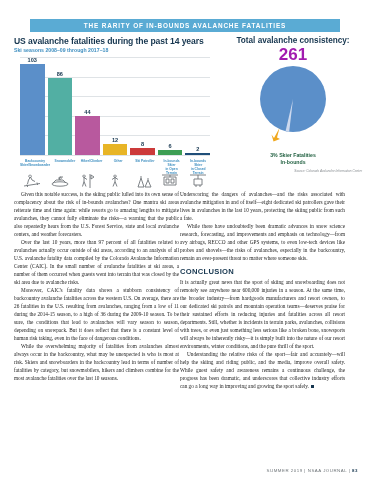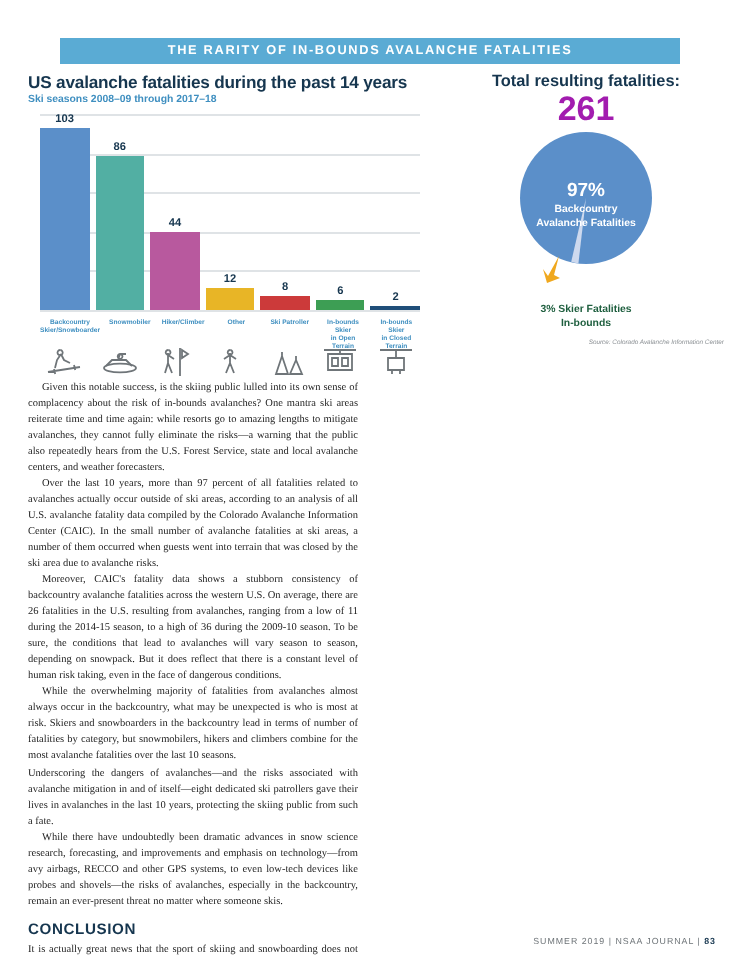--- a/index.html
+++ b/index.html
@@ -78,21 +78,21 @@
     font-family:"Liberation Sans",sans-serif;font-weight:bold;font-size:5.2px;
     color:#1f5f3f;line-height:6.3px;margin-top:1px;
   }
   .pie-src{
     font-family:"Liberation Sans",sans-serif;font-size:3.2px;color:#8a8f93;
     margin-top:3px;text-align:right;padding-right:6px;font-style:italic;
   }
 
   
   .cols{position:absolute;left:14px;top:190px;width:344px;height:268px;
-        display:flex;gap:1px;flex-direction:column;}
+        display:flex;gap:1px;}
   .col{width:165px;}
   .col p{
     margin:0;font-size:5.25px;line-height:8.0px;text-align:justify;
     text-indent:7px;color:#1c1c1c;
   }
   .col p + p{margin-top:0;}
   .conc{
     font-family:"Liberation Sans",sans-serif;font-weight:bold;font-size:7.6px;
     color:#16364f;letter-spacing:.3px;margin:5px 0 2px 0;
   }
@@ -223,37 +223,32 @@
             <div class="ic">
               <svg viewBox="0 0 20 18" fill="none" stroke="#6f7579" stroke-width="0.9">
                 <path d="M2 4 l16 0 M10 4 l0 4 M6 8 l8 0 l0 6 l-8 0 Z M8 14 l0 2 M12 14 l0 2"></path>
               </svg>
             </div>
           </div>
       </div>
     </div>
 
     <div class="pie-wrap">
-      <div class="pie-title">Total resulting fatalities:</div>
+      <div class="pie-title">Total avalanche consistency:</div>
       <div class="pie-number">261</div>
 
       <div class="pie-box">
         <svg width="68" height="68" viewBox="0 0 68 68">
           <circle cx="34" cy="34" r="33" fill="#5b8fc9"></circle>
           <path d="M34 34 L30.2 66.8 A33 33 0 0 1 26.6 65.9 Z" fill="#cdd9ee"></path>
         </svg>
 
         <svg width="12" height="16" viewBox="0 0 12 16" style="position:absolute;left:52px;top:62px;">
           <path d="M9.5 1 L4 11 L1.5 7.5 L3.5 14.5 L10 12 L7 10.5 Z" fill="#f0a81e"></path>
         </svg>
-        <div class="pie-lbl">
-          <div class="pie-pct">97%</div>
-          <div class="pie-cap">Backcountry</div>
-          <div class="pie-cap">Avalanche Fatalities</div>
-        </div>
       </div>
 
       <div class="pie-note">3% Skier Fatalities</div>
       <div class="pie-note">In-bounds</div>
       <div class="pie-src">Source: Colorado Avalanche Information Center</div>
     </div>
   </div>
 
   <div class="cols">
     <div class="col">

